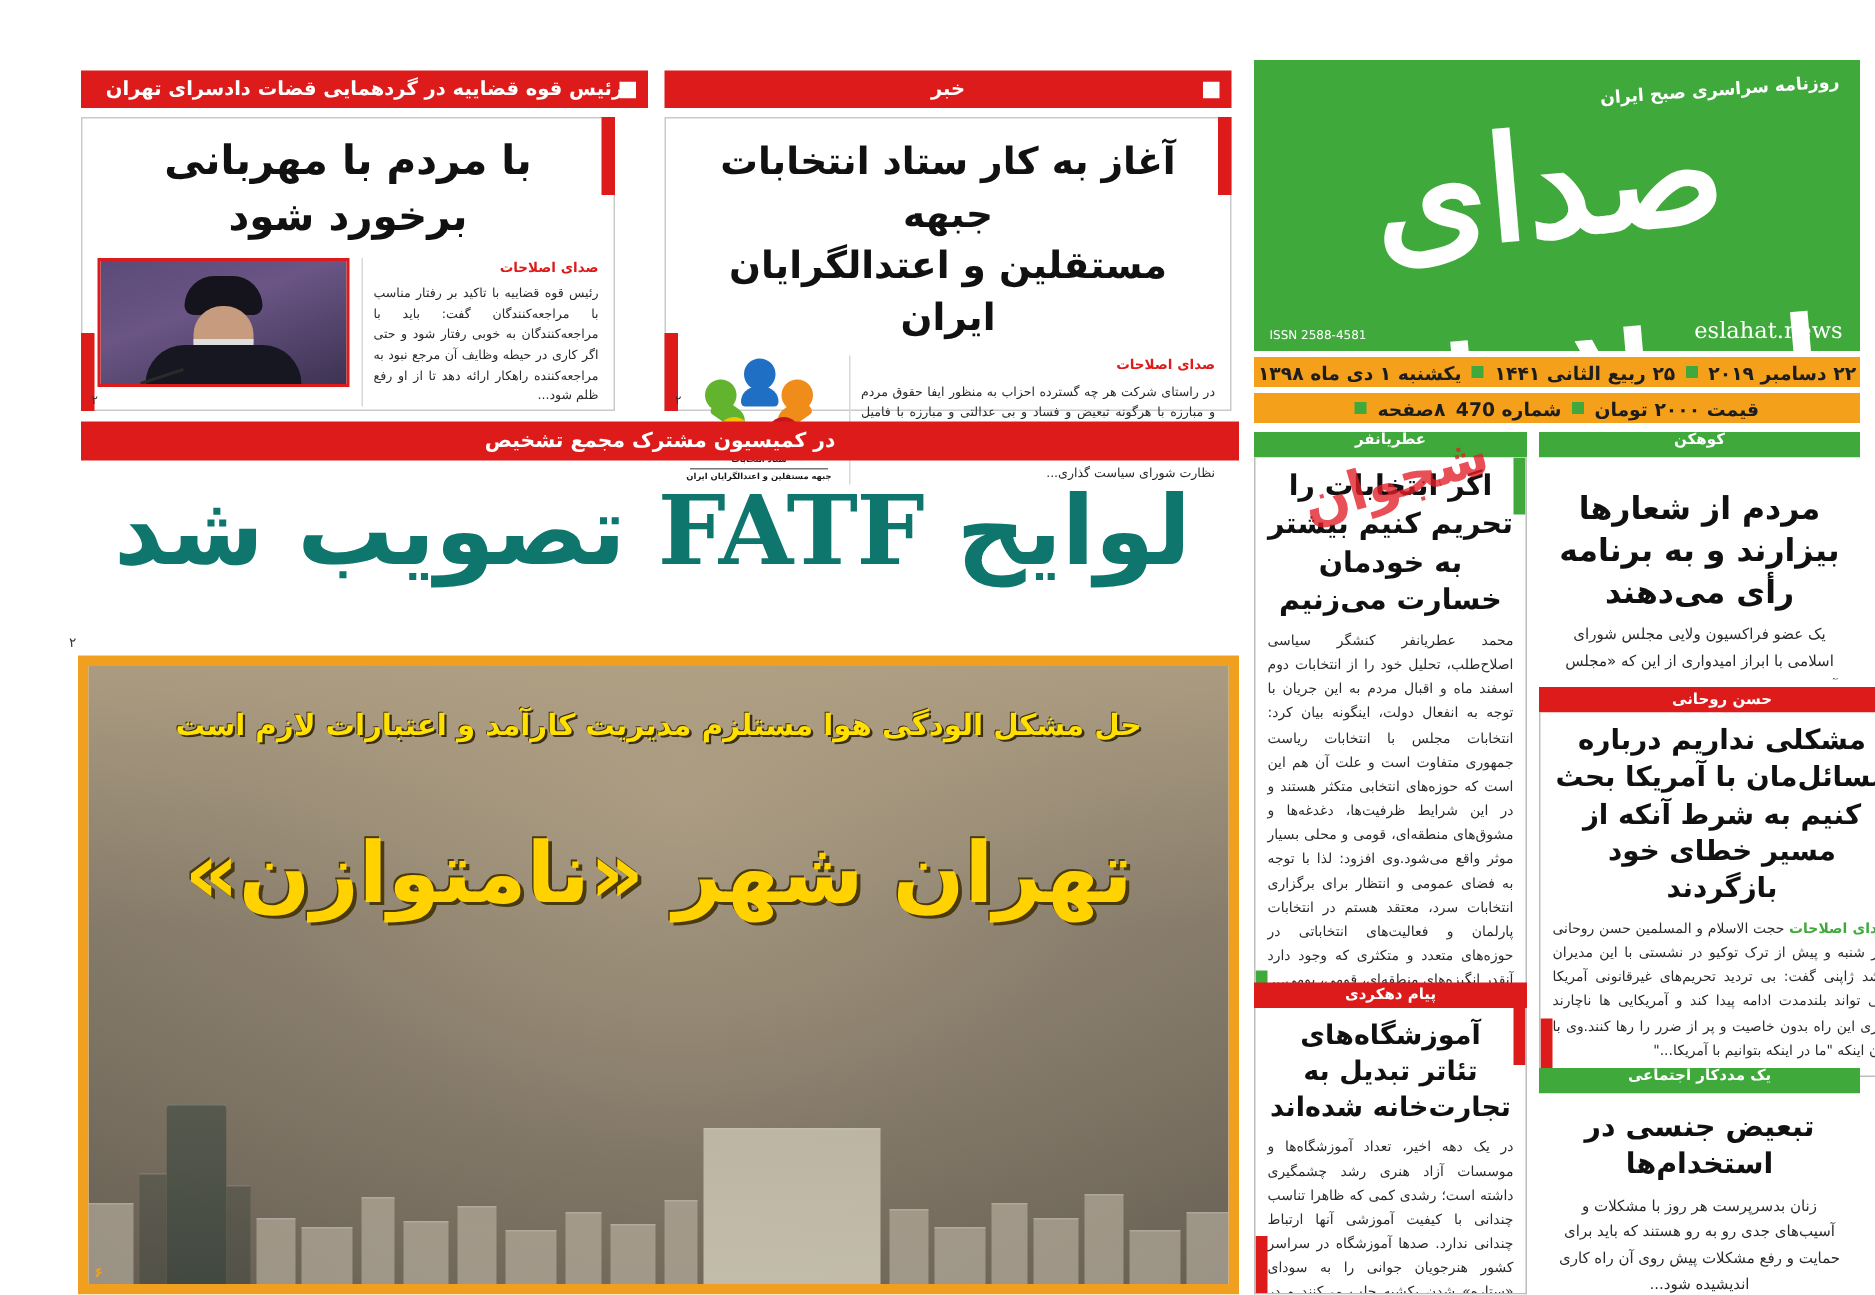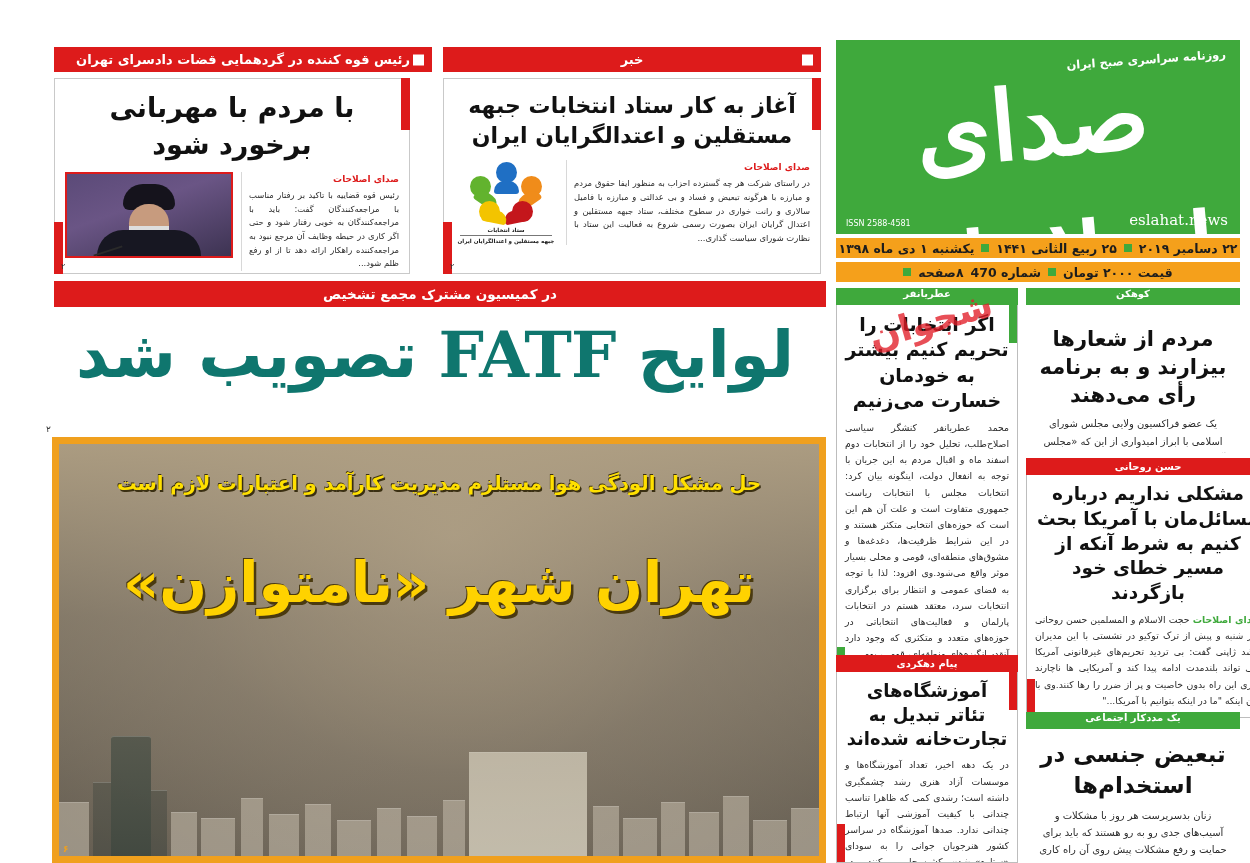--- a/index.html
+++ b/index.html
@@ -237,21 +237,21 @@
     letter-spacing: -0.5px; white-space: nowrap;
   }
 </style>
 </head>
 <body>
 
 <div class="page">
 
   <div class="banner-red" style="position:absolute; left:54px; top:47px; width:378px; height:25px; font-size:13px;">
     <span class="banner-sq"></span>
-    <span>رئیس قوه کننده در گردهمایی قضات دادسرای تهران</span>
+    <span>رئیس قوه قضاییه در گردهمایی قضات دادسرای تهران</span>
   </div>
 
   <div class="teaser" style="left:54px; top:78px; width:356px; height:196px;">
     <div class="corner-tl"></div>
     <div class="corner-br"></div>
     <div class="teaser-head" style="font-size:27px; padding:10px 14px 8px 14px;">
       <div>با مردم با مهربانی</div>
       <div>برخورد شود</div>
     </div>
     <div class="teaser-body">
@@ -271,21 +271,21 @@
   </div>
 
   <div class="banner-red" style="position:absolute; left:443px; top:47px; width:378px; height:25px; font-size:13px;">
     <span class="banner-sq"></span>
     <span>خبر</span>
   </div>
 
   <div class="teaser" style="left:443px; top:78px; width:378px; height:196px;">
     <div class="corner-tl"></div>
     <div class="corner-br"></div>
-    <div class="teaser-head" style="font-size:22px; padding:12px 12px 8px 12px;">
+    <div class="teaser-head" style="font-size:25px; padding:12px 12px 8px 12px;">
       <div>آغاز به کار ستاد انتخابات جبهه</div>
       <div>مستقلین و اعتدالگرایان ایران</div>
     </div>
     <div class="teaser-body">
       <div class="teaser-text">
         <div class="tag-red">صدای اصلاحات</div>
         <div>در راستای شرکت هر چه گسترده احزاب به منظور ایفا حقوق مردم و مبارزه با هرگونه تبعیض و فساد و بی عدالتی و مبارزه با فامیل سالاری و رانت خواری در سطوح مختلف، ستاد جبهه مستقلین و اعتدال گرایان ایران بصورت رسمی شروع به فعالیت این ستاد با نظارت شورای سیاست گذاری...</div>
       </div>
       <div class="elec-logo">
         <div class="elec-ring">
@@ -425,21 +425,21 @@
       </p>
 
     </div>
   </div>
 
   <div class="card" style="left:1026px; top:712px; width:214px;">
     <div class="hdr banner-green">
       <span>یک مددکار اجتماعی</span>
     </div>
     <div class="frame" style="border:none; height:134px; overflow:hidden; padding-top:10px;">
-      <h2 style="font-size:23px;">تبعیض جنسی در استخدام‌ها</h2>
+      <h2 style="font-size:19px;">تبعیض جنسی در استخدام‌ها</h2>
       <p class="body" style="font-size:10px; text-align:center;">زنان بدسرپرست هر روز با مشکلات و آسیب‌های جدی رو به رو هستند که باید برای حمایت و رفع مشکلات پیش روی آن راه کاری اندیشیده شود...</p>
     </div>
   </div>
 
   <div class="watermark">
     <div class="wm-fa">شجوان</div>
   </div>
 
 </div>
 

